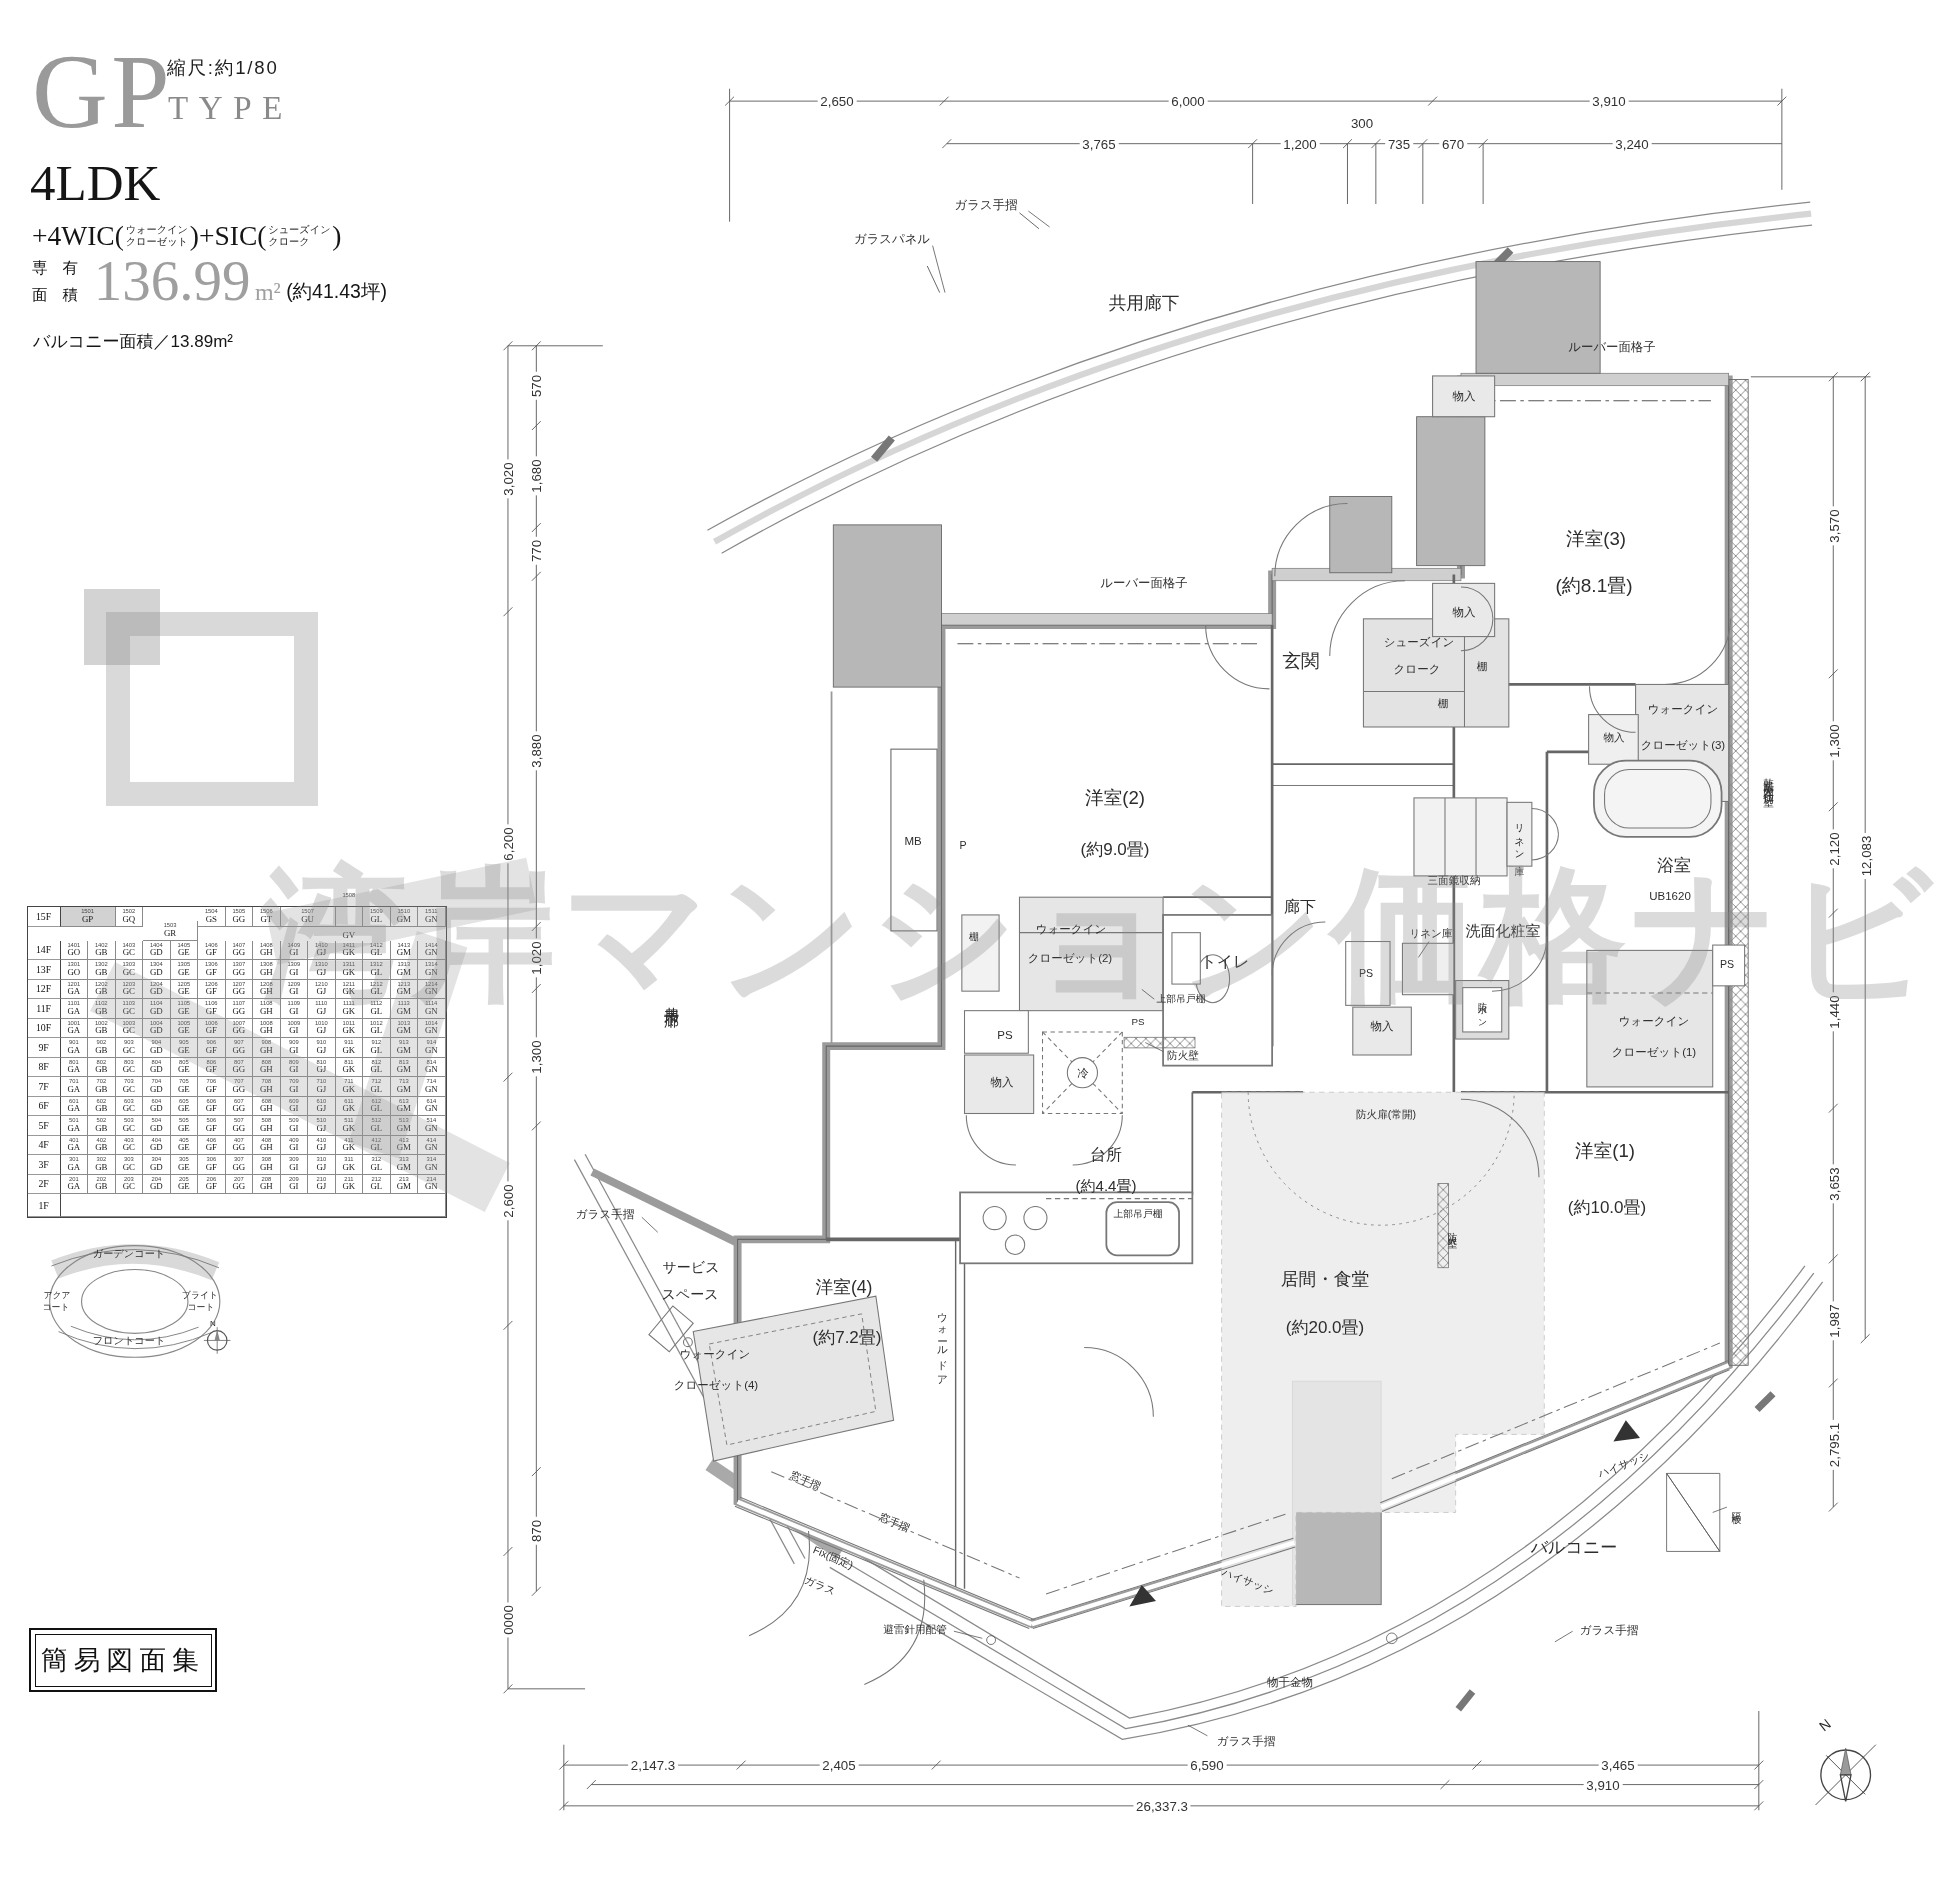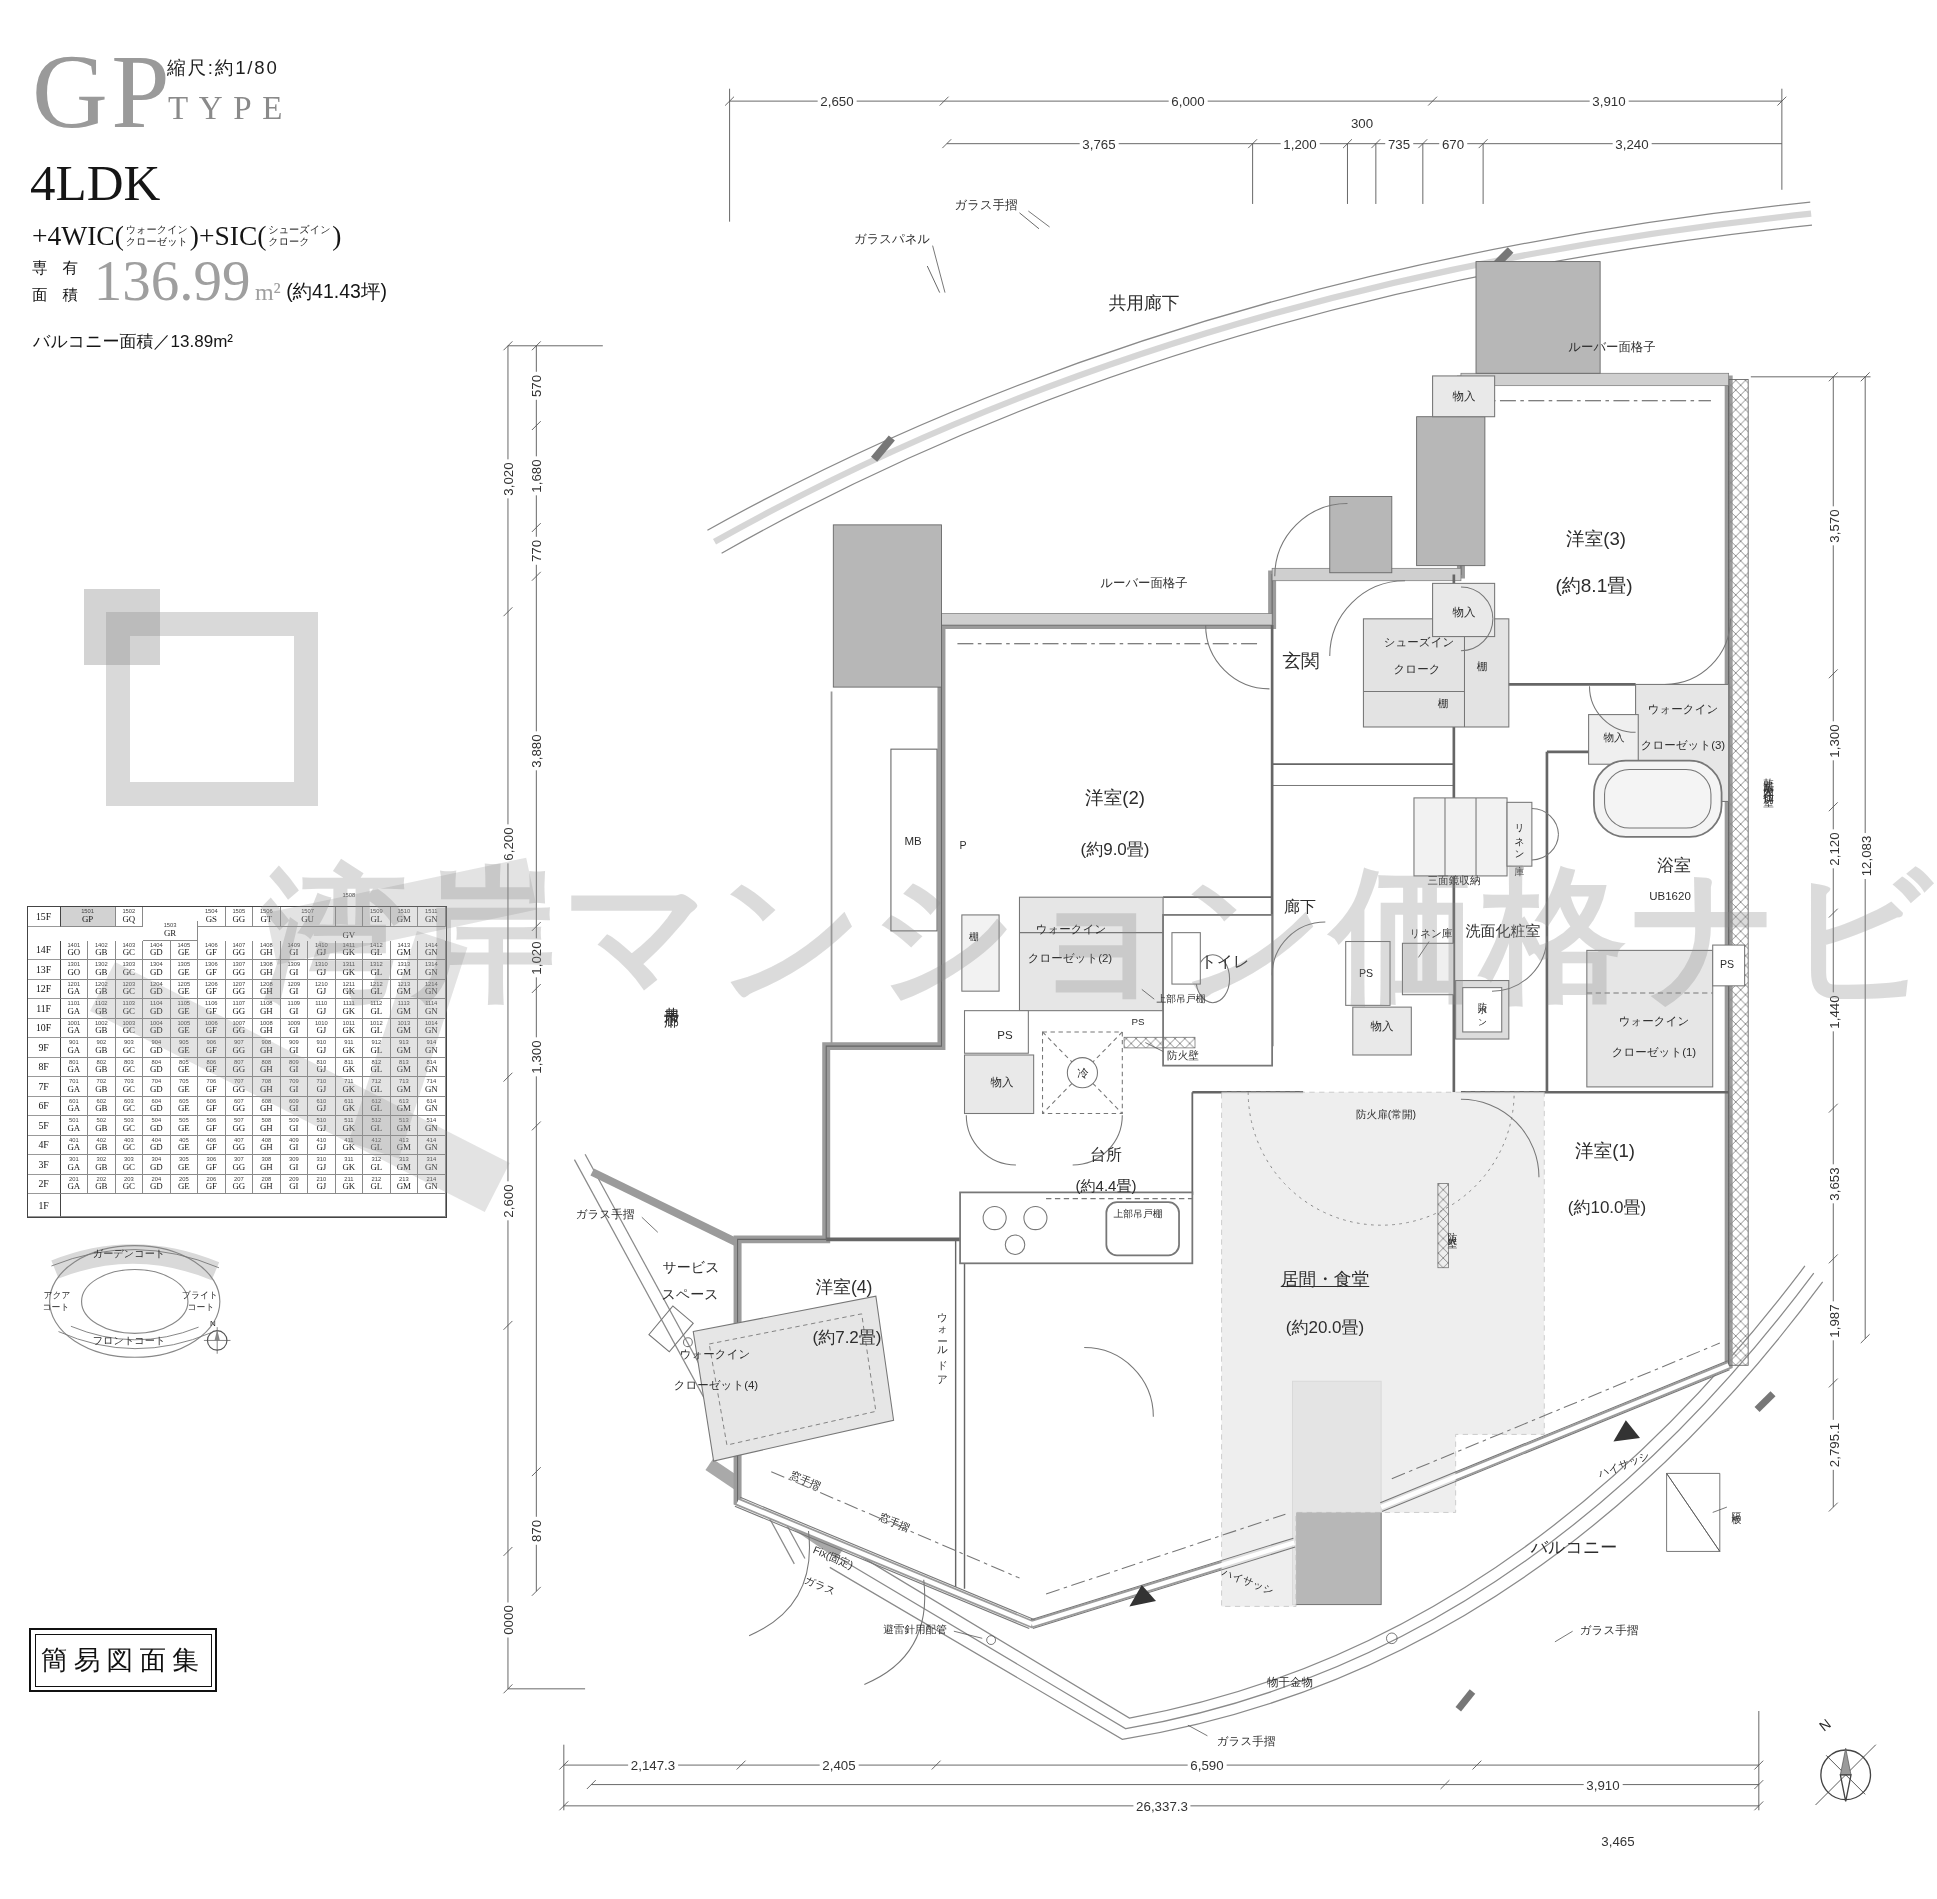--- a/index.html
+++ b/index.html
@@ -1248,21 +1248,21 @@
       <div class="plbl vert" style="left: 1482px; top: 1010px; font-size: 8.9px;">防水パン</div>
       <div class="plbl" style="left: 1727px; top: 964px; font-size: 10.6px;">PS</div>
       <div class="plbl" style="left: 1654px; top: 1021px; font-size: 11.5px;">ウォークイン</div>
       <div class="plbl" style="left: 1654px; top: 1052px; font-size: 11.5px;">クローゼット(1)</div>
       <div class="plbl vert" style="left: 1769px; top: 780px; font-size: 10.6px;">乾式耐火間仕切壁</div>
       <div class="plbl" style="left: 1386px; top: 1115px; font-size: 10.6px;">防火扉(常開)</div>
       <div class="plbl vert" style="left: 1452px; top: 1228px; font-size: 9.8px;">防火壁</div>
       <div class="plbl" style="left: 1106px; top: 1155px; font-size: 16px;">台所</div>
       <div class="plbl" style="left: 1106px; top: 1186px; font-size: 15px;">(約4.4畳)</div>
       <div class="plbl" style="left: 1138px; top: 1214px; font-size: 9.8px;">上部吊戸棚</div>
-      <div class="plbl" style="left: 1325px; top: 1279px; font-size: 17.7px; text-decoration: underline;">居間・食堂</div>
+      <div class="plbl" style="left: 1325px; top: 1279px; font-size: 17.7px;">居間・食堂</div>
       <div class="plbl" style="left: 1325px; top: 1327px; font-size: 17px;">(約20.0畳)</div>
       <div class="plbl" style="left: 1605px; top: 1151px; font-size: 18.6px;">洋室(1)</div>
       <div class="plbl" style="left: 1607px; top: 1207px; font-size: 17px;">(約10.0畳)</div>
       <div class="plbl" style="left: 605px; top: 1214px; font-size: 11.5px;">ガラス手摺</div>
       <div class="plbl" style="left: 691px; top: 1268px; font-size: 14px;">サービス</div>
       <div class="plbl" style="left: 690px; top: 1295px; font-size: 14px;">スペース</div>
       <div class="plbl" style="left: 844px; top: 1287px; font-size: 17.7px;">洋室(4)</div>
       <div class="plbl" style="left: 847px; top: 1337px; font-size: 17px;">(約7.2畳)</div>
       <div class="plbl" style="left: 715px; top: 1354px; font-size: 11.5px;">ウォークイン</div>
       <div class="plbl" style="left: 716px; top: 1385px; font-size: 11.5px;">クローゼット(4)</div>
@@ -1304,21 +1304,21 @@
       <div class="dim vert" style="left: 1834px; top: 741px;">1,300</div>
       <div class="dim vert" style="left: 1834px; top: 849px;">2,120</div>
       <div class="dim vert" style="left: 1834px; top: 1012px;">1,440</div>
       <div class="dim vert" style="left: 1834px; top: 1184px;">3,653</div>
       <div class="dim vert" style="left: 1834px; top: 1321px;">1,987</div>
       <div class="dim vert" style="left: 1834px; top: 1445px;">2,795.1</div>
       <div class="dim vert" style="left: 1866px; top: 856px;">12,083</div>
       <div class="dim" style="left: 653px; top: 1765px;">2,147.3</div>
       <div class="dim" style="left: 839px; top: 1765px;">2,405</div>
       <div class="dim" style="left: 1207px; top: 1765px;">6,590</div>
-      <div class="dim" style="left: 1618px; top: 1841px;">3,465</div>
+      <div class="dim" style="left: 1618px; top: 1765px;">3,465</div>
       <div class="dim" style="left: 1603px; top: 1785px;">3,910</div>
       <div class="dim" style="left: 1162px; top: 1806px;">26,337.3</div>
     </div>
 
   <div class="wm wm-logo-notch"></div>
   <div class="wm wm-logo-outline"></div>
   <div class="wm wm-bar" style="left:115px;top:962px;width:443px;height:55px;transform:rotate(27deg);transform-origin:left top;"></div>
   <div class="wm wm-bar" style="left:266px;top:913px;width:266px;height:53px;transform:rotate(-12deg);transform-origin:left top;"></div>
   <div class="wm wm-bar" style="left:417px;top:931px;width:53px;height:222px;transform:rotate(18deg);transform-origin:left top;"></div>
   <div class="wm wm-text">湾岸マンション価格ナビ</div>

